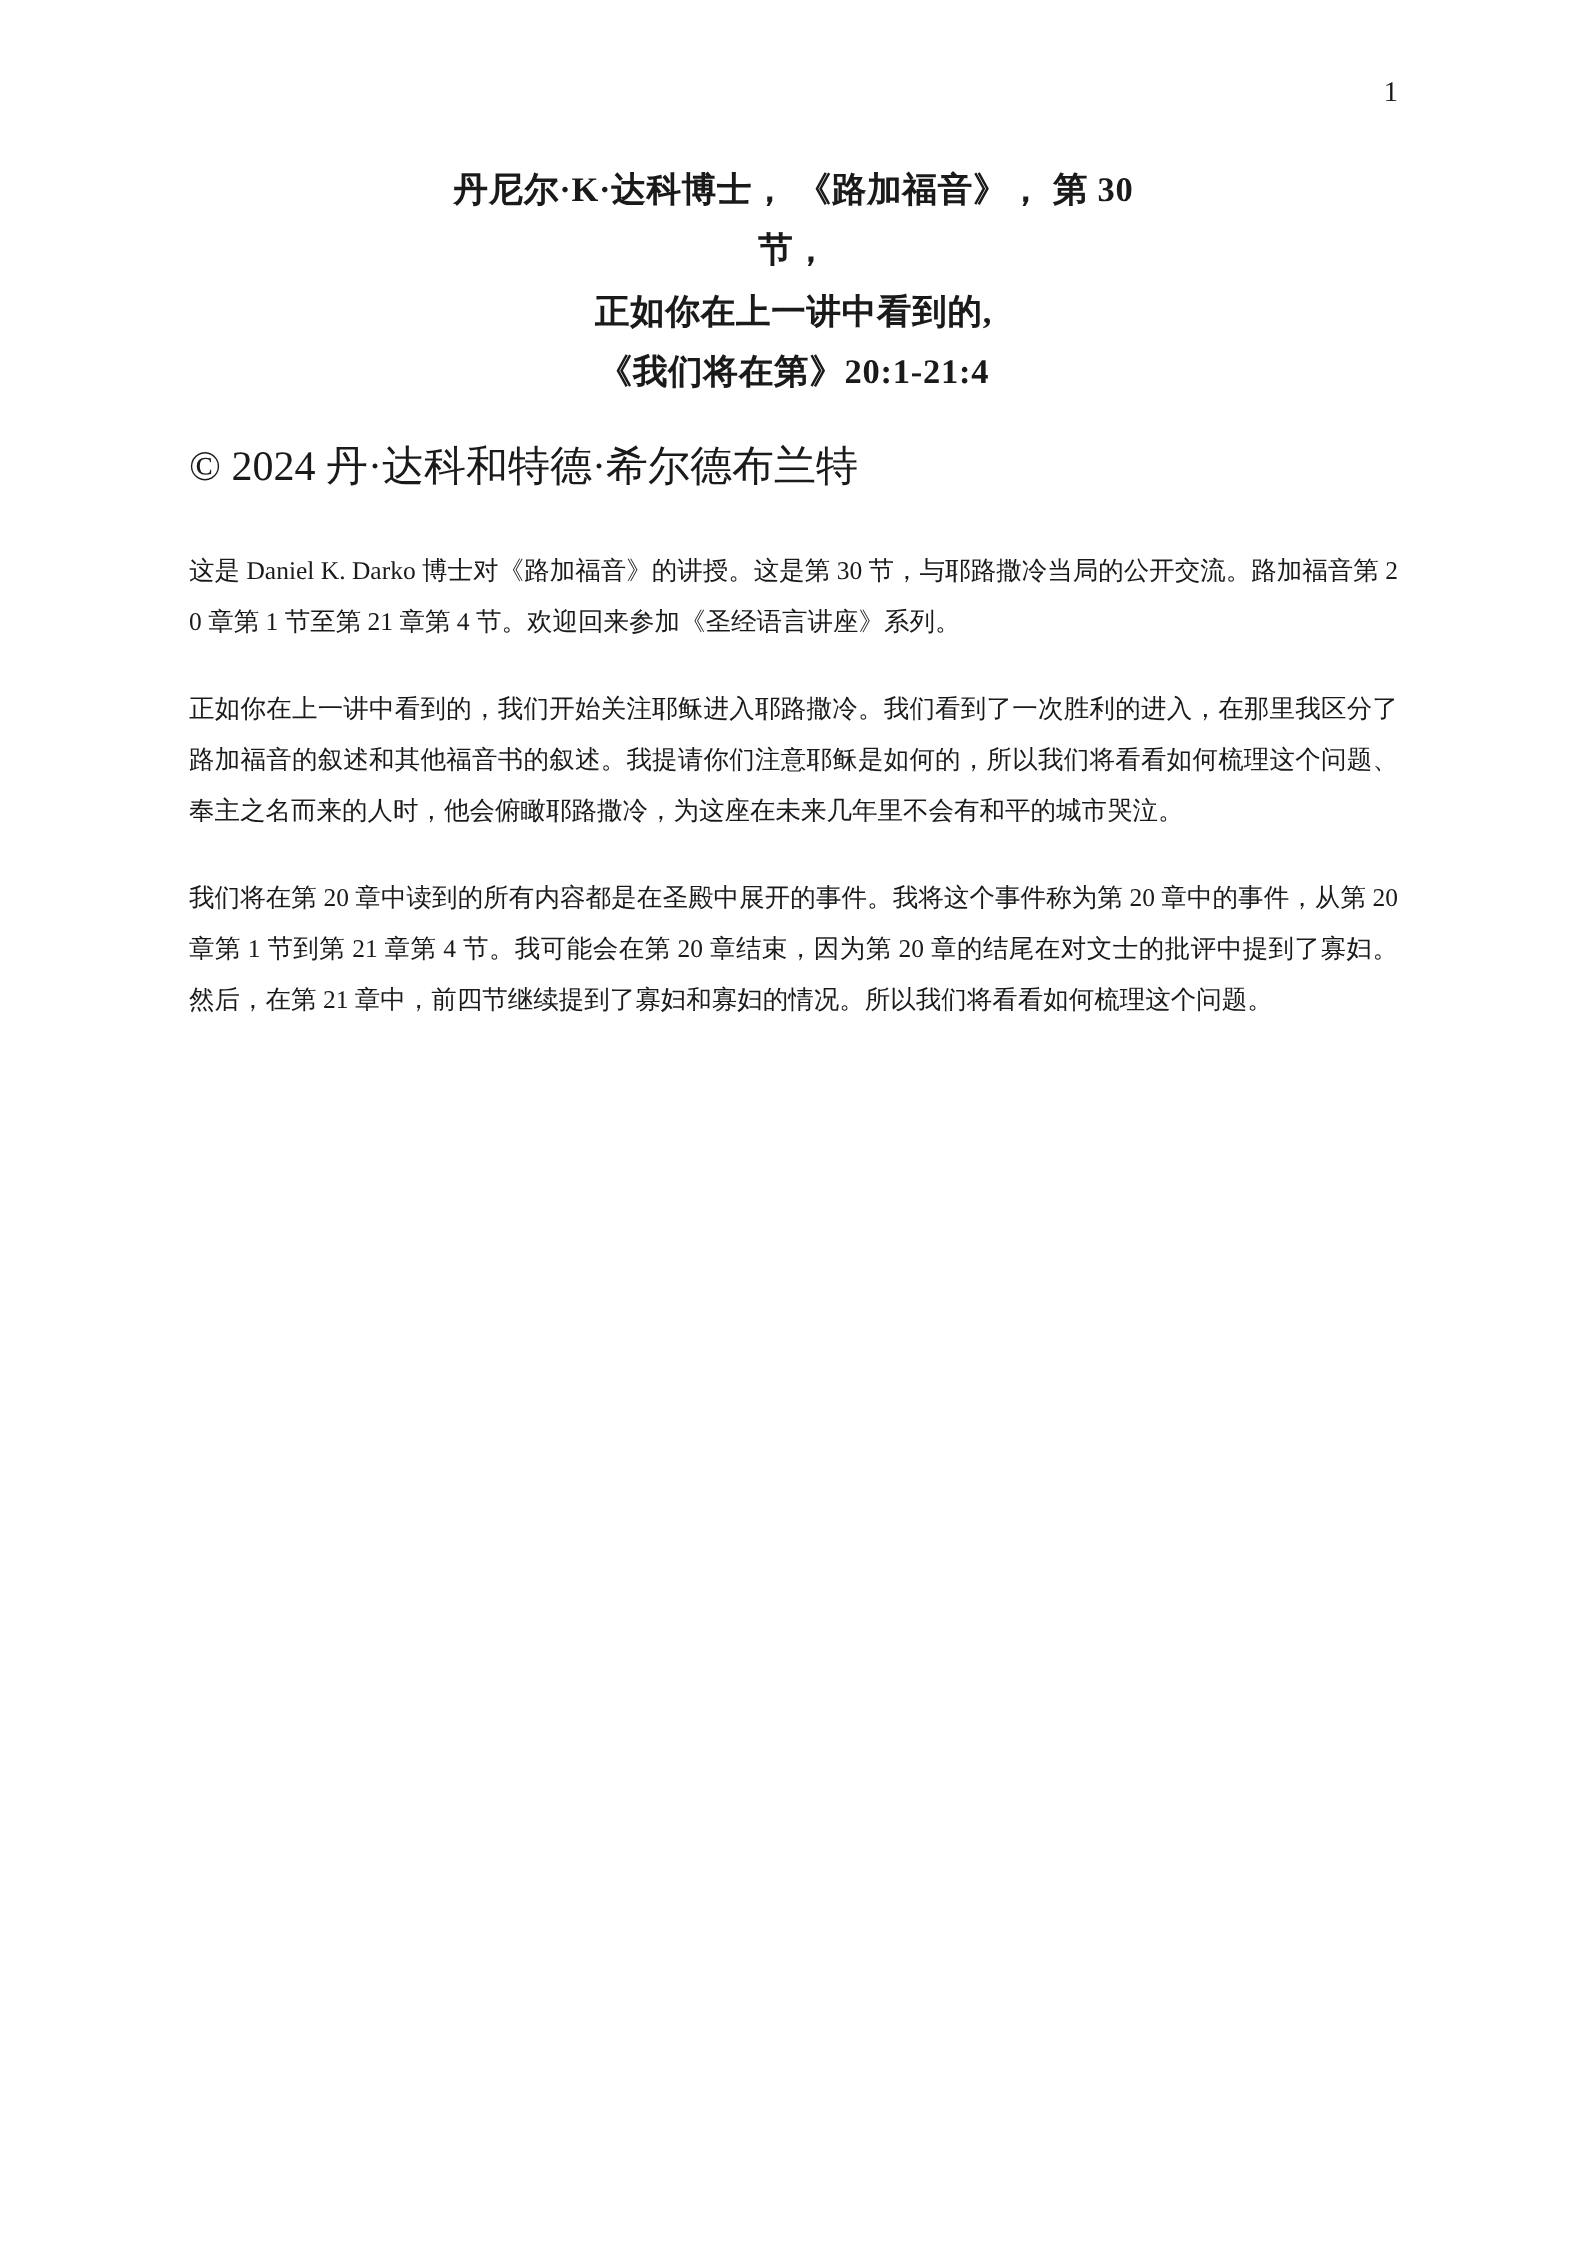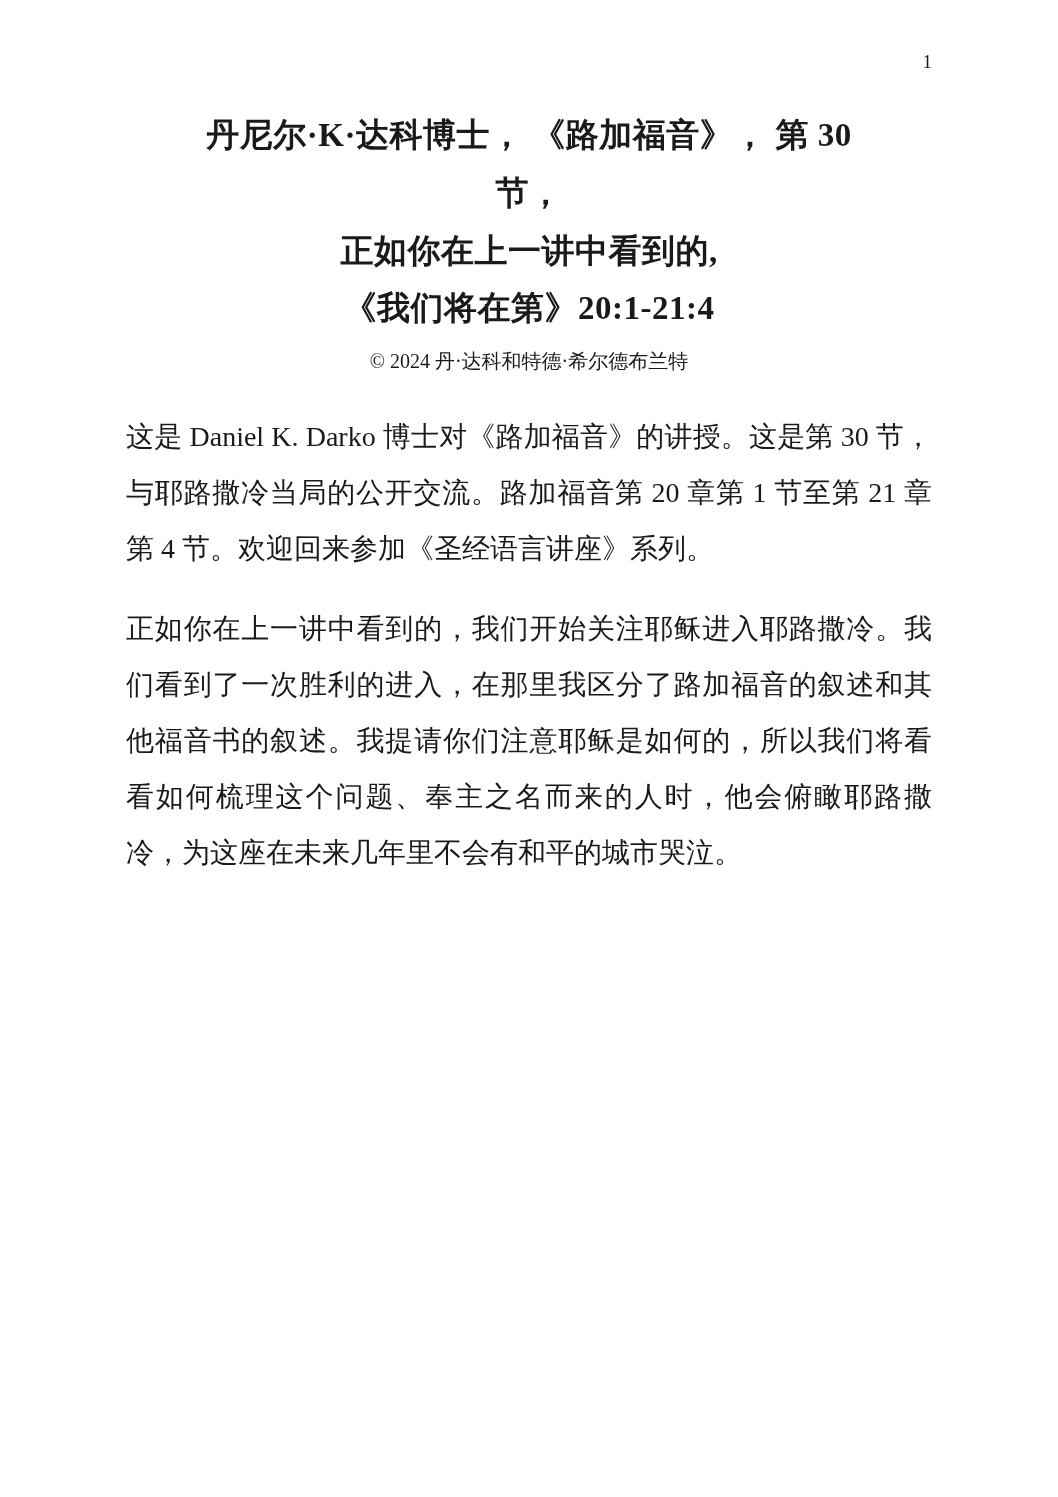--- a/index.html
+++ b/index.html
@@ -21,35 +21,35 @@
   .page-number {
     text-align: right;
     font-size: 19px;
     line-height: 1;
     margin-bottom: 36px;
     color: #1a1a1a;
   }
   .doc-title {
     text-align: center;
     font-weight: bold;
-    font-size: 33px;
+    font-size: 23px;
     line-height: 1.75;
     margin: 20px 0 6px 0;
     letter-spacing: 0.5px;
   }
   .title-line {
     display: block;
   }
   .copyright-line {
-    text-align: center;
-    font-size: 20px;
-    margin: 10px 0 34px 0;
+    text-align: left;
+    font-size: 28px;
+    margin: 24px 0 34px 0;
   }
   .body-text p {
-    font-size: 28px;
+    font-size: 17px;
     line-height: 2.0;
     text-align: justify;
     text-justify: inter-ideograph;
     margin: 0 0 24px 0;
     word-break: break-all;
   }
 </style>
 </head>
 <body>
 
@@ -62,15 +62,16 @@
     <span class="title-line">节，</span>
     <span class="title-line">正如你在上一讲中看到的,</span>
     <span class="title-line">《我们将在第》20:1-21:4</span>
   </h1>
 
   <div class="copyright-line">© 2024 丹·达科和特德·希尔德布兰特</div>
 
   <div class="body-text">
     <p>这是 Daniel K. Darko 博士对《路加福音》的讲授。这是第 30 节，与耶路撒冷当局的公开交流。路加福音第 20 章第 1 节至第 21 章第 4 节。欢迎回来参加《圣经语言讲座》系列。</p>
     <p>正如你在上一讲中看到的，我们开始关注耶稣进入耶路撒冷。我们看到了一次胜利的进入，在那里我区分了路加福音的叙述和其他福音书的叙述。我提请你们注意耶稣是如何的，所以我们将看看如何梳理这个问题、奉主之名而来的人时，他会俯瞰耶路撒冷，为这座在未来几年里不会有和平的城市哭泣。</p>
+    <p>我们将在第 20 章中读到的所有内容都是在圣殿中展开的事件。我将这个事件称为第 20 章中的事件，从第 20 章第 1 节到第 21 章第 4 节。我可能会在第 20 章结束，因为第 20 章的结尾在对文士的批评中提到了寡妇。然后，在第 21 章中，前四节继续提到了寡妇和寡妇的情况。所以我们将看看如何梳理这个问题。</p>
   </div>
 
 </div>
 
 </body></html>

